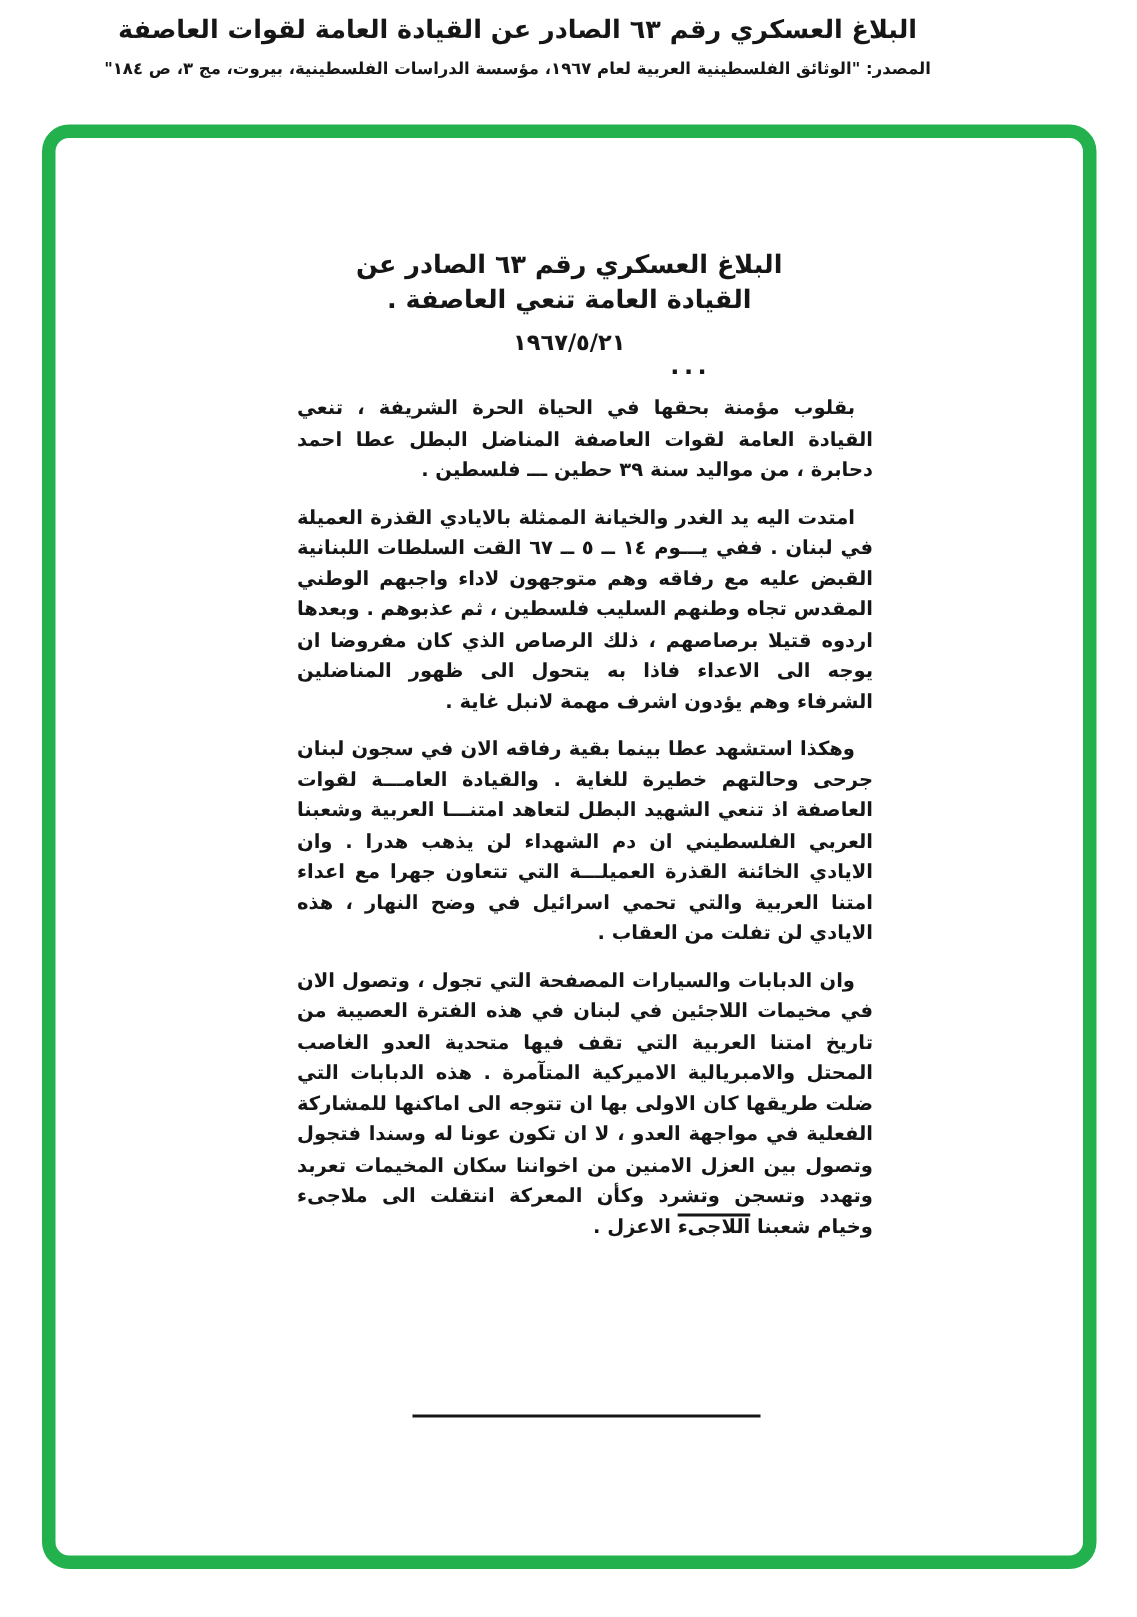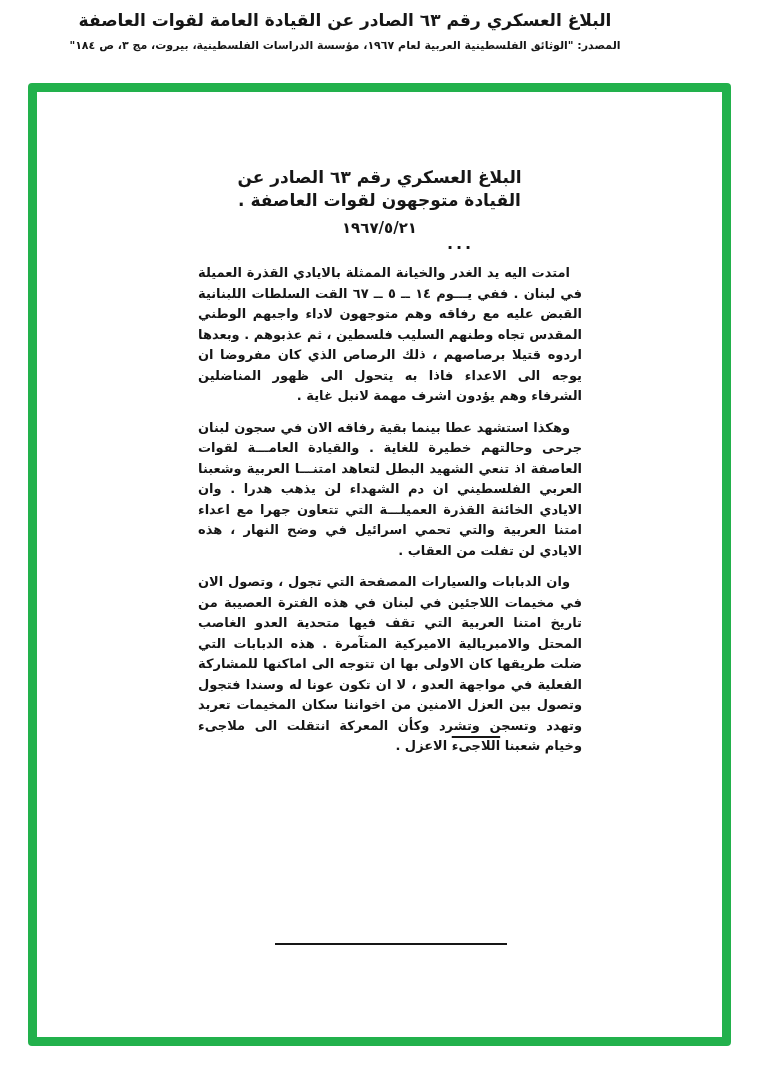--- a/index.html
+++ b/index.html
@@ -17,21 +17,21 @@
     position:absolute;top:10px;left:0;width:690px;
     text-align:center;direction:rtl;
   }
   .top-title{font-size:17px;font-weight:bold;}
   .top-source{font-size:11px;font-weight:bold;margin-top:9px;}
 
   
   .frame{
     position:absolute;left:28px;top:83px;width:703px;height:963px;
     box-sizing:border-box;border:9px solid var(--frame-green);
-    border-radius:4px;background:#ffffff;
+    border-radius:18px;background:#ffffff;
   }
   .doc{
     position:absolute;inset:0;direction:rtl;
     padding-top:74px;box-sizing:border-box;
   }
   .doc-title{
     text-align:center;font-weight:bold;font-size:17px;line-height:23px;
   }
   .doc-date-block{
     margin-top:6px;text-align:center;font-weight:bold;
@@ -58,26 +58,27 @@
 
 <header class="top-header">
   <div class="top-title">البلاغ العسكري رقم ٦٣ الصادر عن القيادة العامة لقوات العاصفة</div>
   <div class="top-source">المصدر: "الوثائق الفلسطينية العربية لعام ١٩٦٧، مؤسسة الدراسات الفلسطينية، بيروت، مج ٣، ص ١٨٤"</div>
 </header>
 
 <div class="frame">
   <div class="doc">
     <div class="doc-title">
       <div>البلاغ العسكري رقم ٦٣ الصادر عن</div>
-      <div>القيادة متوجهون لقوات العاصفة .</div>
+      <div>القيادة العامة تنعي العاصفة .</div>
     </div>
     <div class="doc-date-block">
       <div>١٩٦٧/٥/٢١</div>
     </div>
     <div class="doc-dots">...</div>
     <div class="doc-body">
+      <p>بقلوب مؤمنة بحقها في الحياة الحرة الشريفة ، تنعي القيادة العامة لقوات العاصفة المناضل البطل عطا احمد دحابرة ، من مواليد سنة ٣٩ حطين ـــ فلسطين .</p>
       <p>امتدت اليه يد الغدر والخيانة الممثلة بالايادي القذرة العميلة في لبنان . ففي يـــوم ١٤ ــ ٥ ــ ٦٧ القت السلطات اللبنانية القبض عليه مع رفاقه وهم متوجهون لاداء واجبهم الوطني المقدس تجاه وطنهم السليب فلسطين ، ثم عذبوهم . وبعدها اردوه قتيلا برصاصهم ، ذلك الرصاص الذي كان مفروضا ان يوجه الى الاعداء فاذا به يتحول الى ظهور المناضلين الشرفاء وهم يؤدون اشرف مهمة لانبل غاية .</p>
       <p>وهكذا استشهد عطا بينما بقية رفاقه الان في سجون لبنان جرحى وحالتهم خطيرة للغاية . والقيادة العامـــة لقوات العاصفة اذ تنعي الشهيد البطل لتعاهد امتنـــا العربية وشعبنا العربي الفلسطيني ان دم الشهداء لن يذهب هدرا . وان الايادي الخائنة القذرة العميلـــة التي تتعاون جهرا مع اعداء امتنا العربية والتي تحمي اسرائيل في وضح النهار ، هذه الايادي لن تفلت من العقاب .</p>
       <p><span>وان الدبابات والسيارات المصفحة التي تجول ، وتصول الان في مخيمات اللاجئين في لبنان في هذه الفترة العصيبة من تاريخ امتنا العربية التي تقف فيها متحدية العدو الغاصب المحتل والامبريالية الاميركية المتآمرة . هذه الدبابات التي ضلت طريقها كان الاولى بها ان تتوجه الى اماكنها للمشاركة الفعلية في مواجهة العدو ، لا ان تكون عونا له وسندا فتجول وتصول بين العزل الامنين من اخواننا سكان المخيمات تعربد وتهدد وتسجن وتشرد وكأن المعركة انتقلت الى ملاجىء وخيام شعبنا </span><span class="overline-word">اللاجىء</span><span> الاعزل .</span></p>
     </div>
     <div class="rule"></div>
   </div>
 </div>
 
 </body></html>

